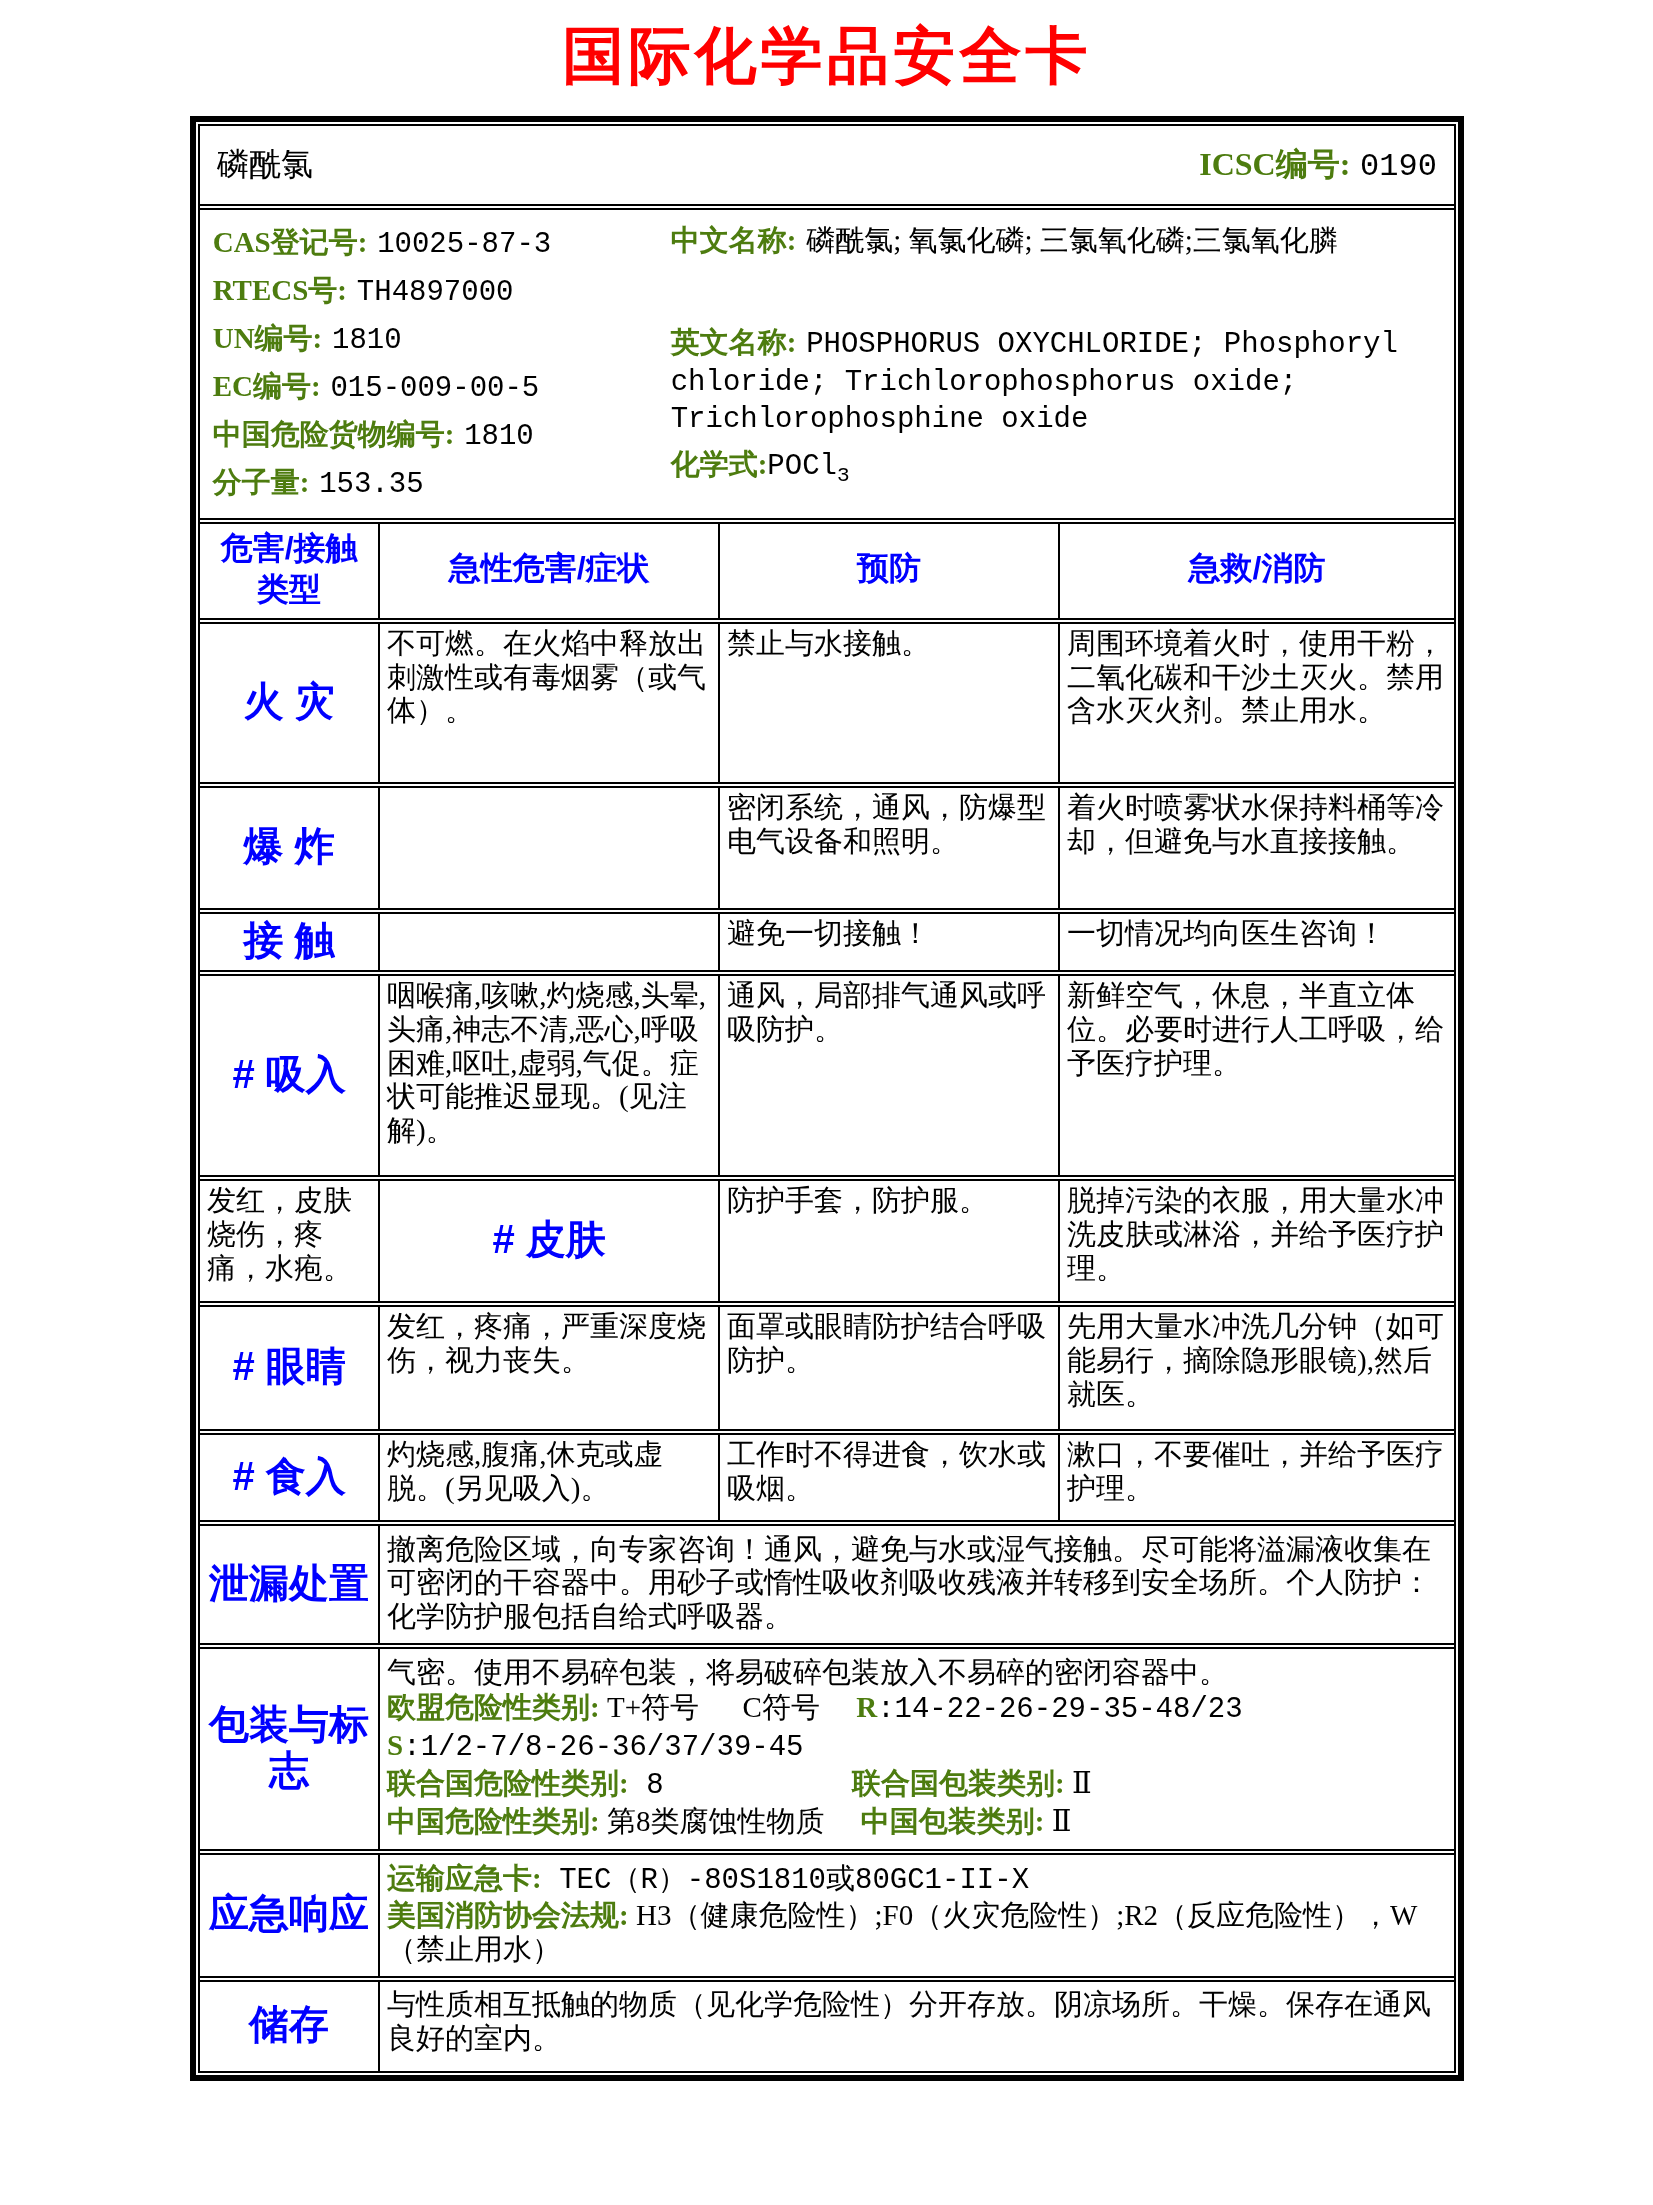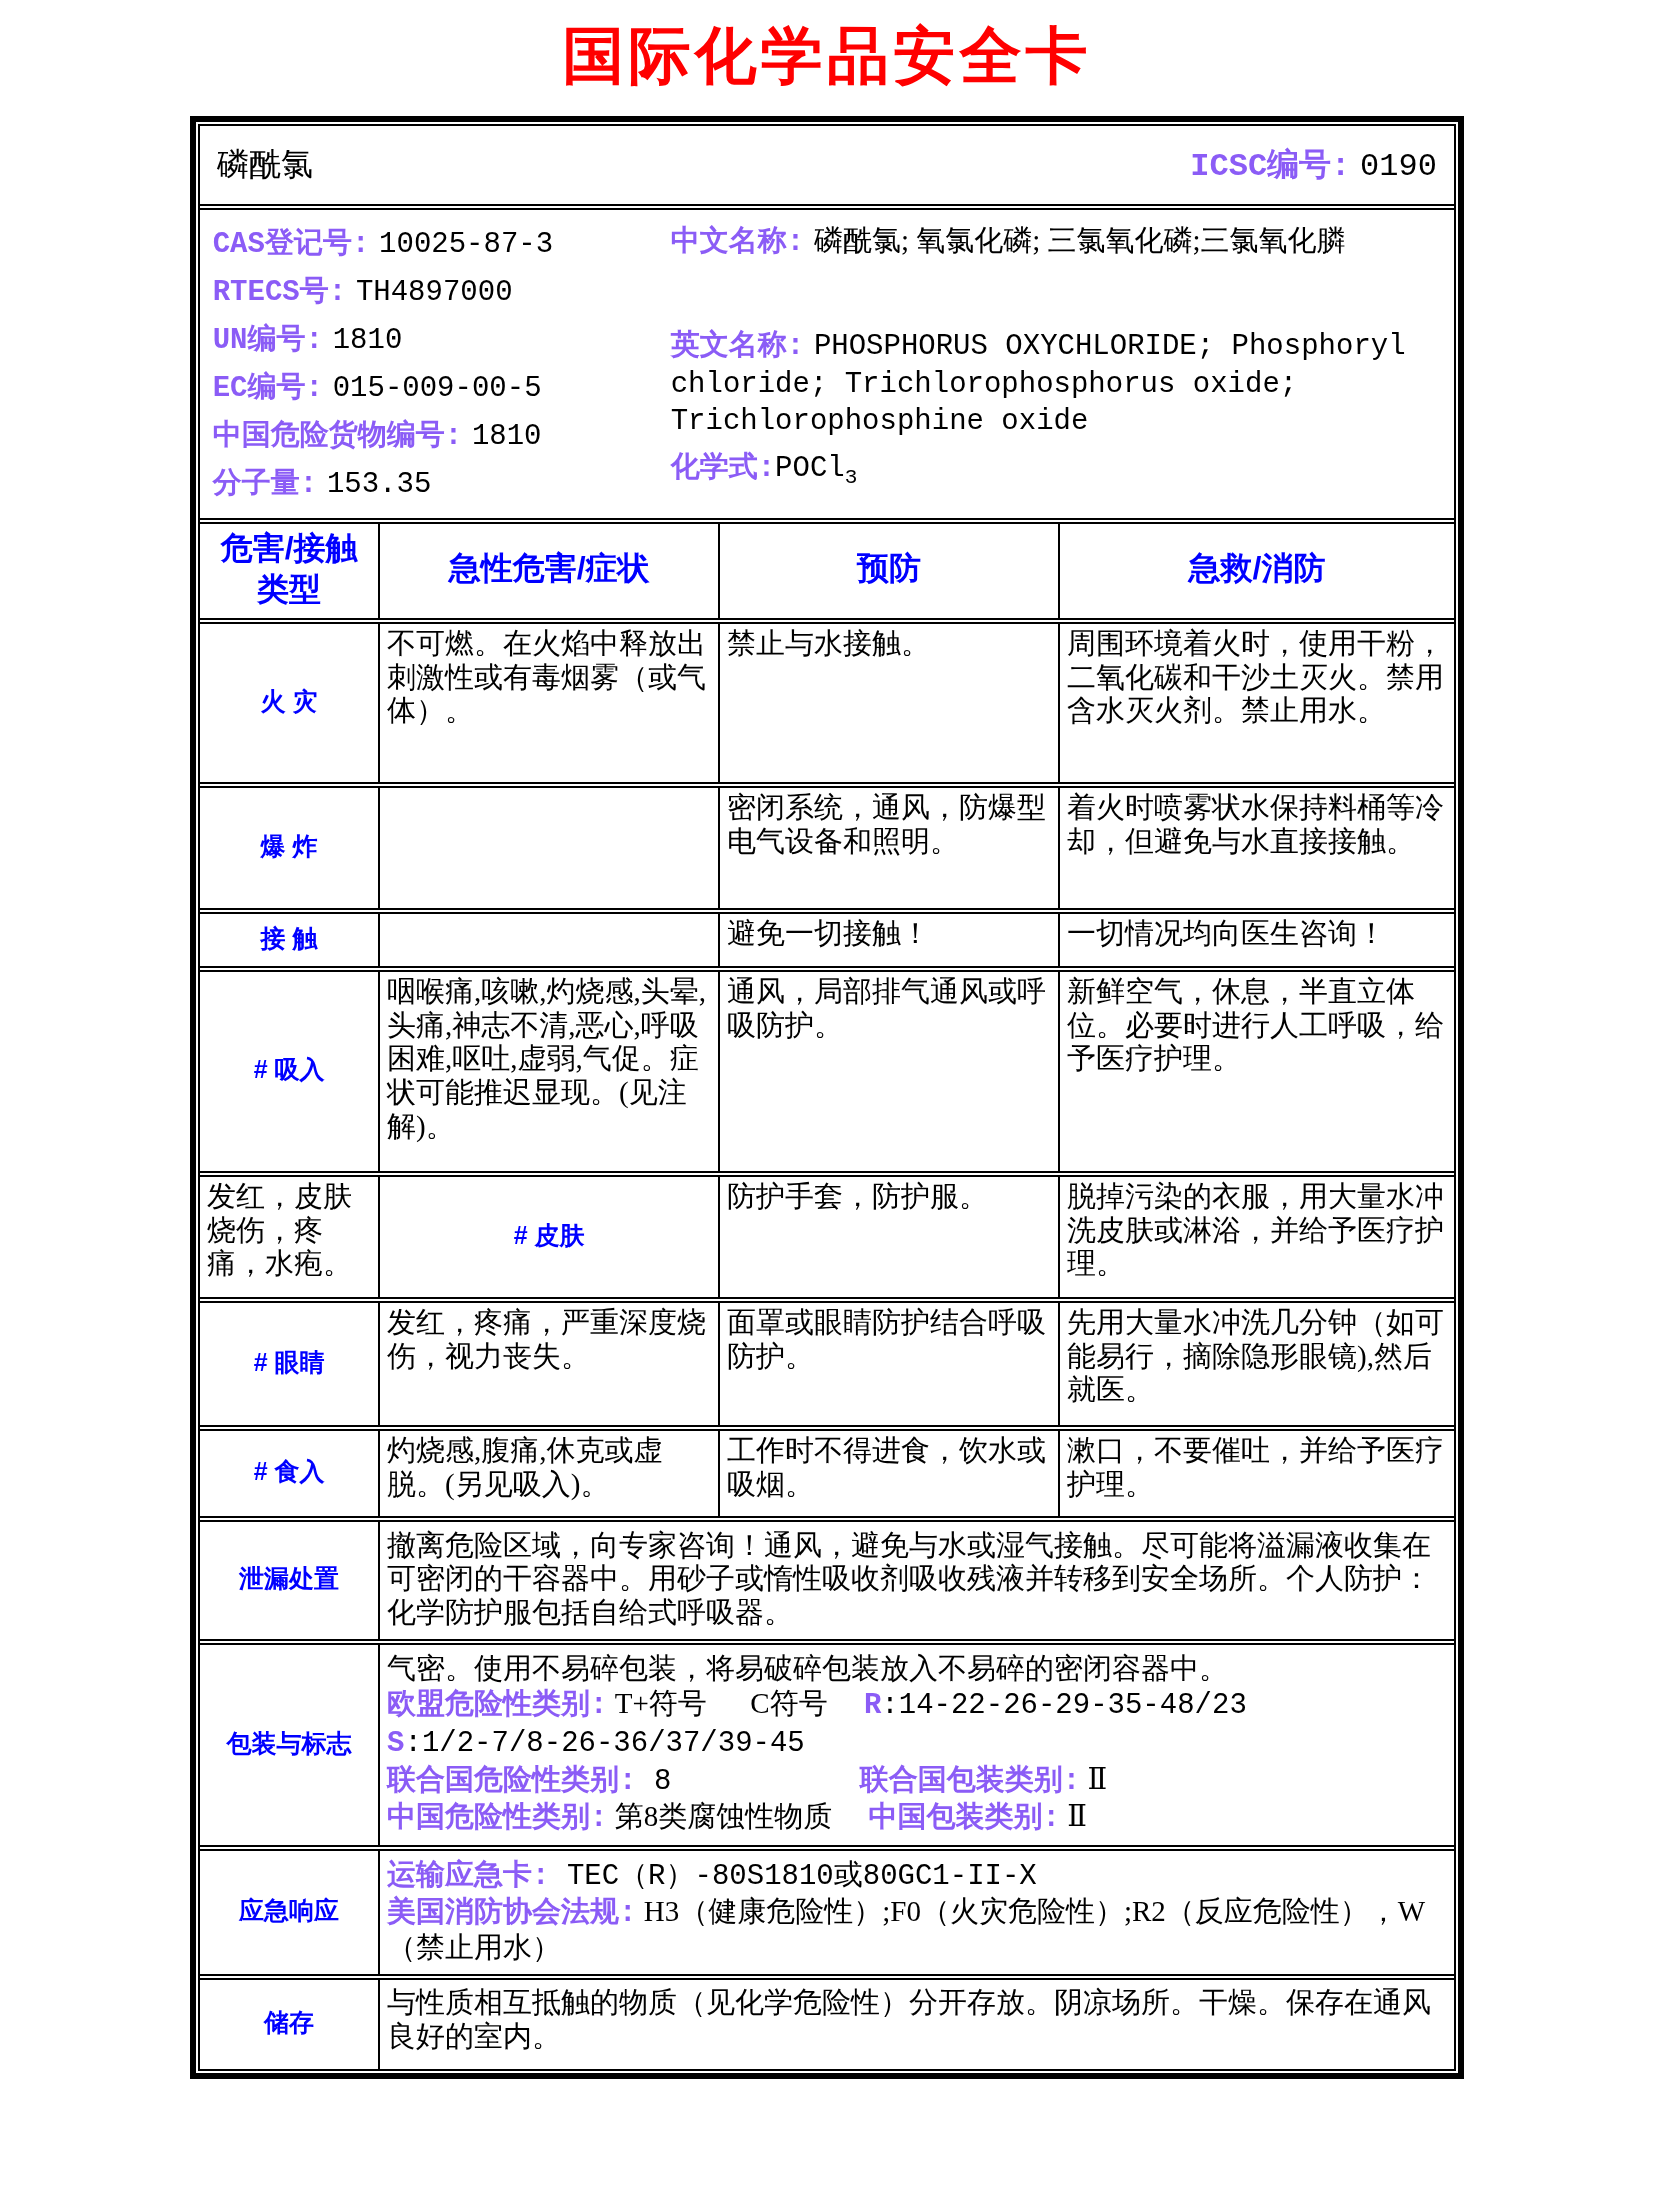--- a/index.html
+++ b/index.html
@@ -8,21 +8,21 @@
     font-family:"Liberation Serif","DejaVu Serif",serif;
   }
   .page-title{
     margin:14px 0 0 0;text-align:center;
     font-size:62px;font-weight:700;color:#ff0000;letter-spacing:4.2px;
     font-family:Liberation Mono, monospace;
   }
   .card-outer{width:1262px;margin:18px auto 0;border:6.3px solid #000;background:#fff;}
   .card-inner{margin:2.1px;border:2.1px solid #000;}
 
-  .label{color:#8b5cf6;font-weight:700;font-family:Liberation Mono, monospace;}
+  .label{color:#4d7c0f;font-weight:700;font-family:Liberation Serif, serif;}
   .mono{font-family:"Liberation Mono","DejaVu Sans Mono",monospace;}
 
   .top-strip{display:flex;justify-content:space-between;align-items:center;
     min-height:67px;padding:5.6px 17px;font-size:32px;gap:32px;}
   .icsc-wrap .label{margin-right:9.8px;}
 
   .id-block{display:flex;border-top:6.3px double #000;padding:12.6px 15.4px 15.4px 12.6px;}
   .id-left{width:458px;display:flex;flex-direction:column;justify-content:space-between;
     min-height:280px;font-size:29px;}
   .id-line{white-space:nowrap;}
@@ -33,21 +33,21 @@
   .np-en{margin:0 0 9.8px 0;}
   .formula-line{margin:0;}
   sub{font-size:21px;}
 
   .hrow,.srow{display:grid;border-top:6.3px double #000;}
   .hrow{grid-template-columns:178px 340px 340px 1fr;}
   .srow{grid-template-columns:178px 1fr;}
   .cell{border-left:2.8px solid #000;padding:2.8px 7px 7px 7px;font-size:29px;line-height:1.16;}
   .hrow > .cell:first-child,.srow > .cell:first-child{border-left:none;border-radius:28px;}
   .cell-type{display:flex;align-items:center;justify-content:center;text-align:center;
-    font-size:25px;color:#0000ff;font-weight:700;
+    font-size:40px;color:#0000ff;font-weight:700;
     font-family:"Liberation Sans","DejaVu Sans",sans-serif;}
   .hhead{min-height:94px;}
   .hhead .cell{display:flex;align-items:center;justify-content:center;text-align:center;
     font-size:32px;color:#0000ff;font-weight:700;
     font-family:"Liberation Sans","DejaVu Sans",sans-serif;line-height:1.3;}
   .rh1{min-height:158px}.rh2{min-height:120px}.rh3{min-height:52px}.rh4{min-height:199px}
   .rh5{min-height:120px}.rh6{min-height:122px}.rh7{min-height:85px}
   .sh1{min-height:117px}.sh2{min-height:200px}.sh3{min-height:119px}.sh4{min-height:89px}
   .scell{white-space:pre-wrap;padding-top:4.2px;}
   .sline{margin:2.1px 0;}

